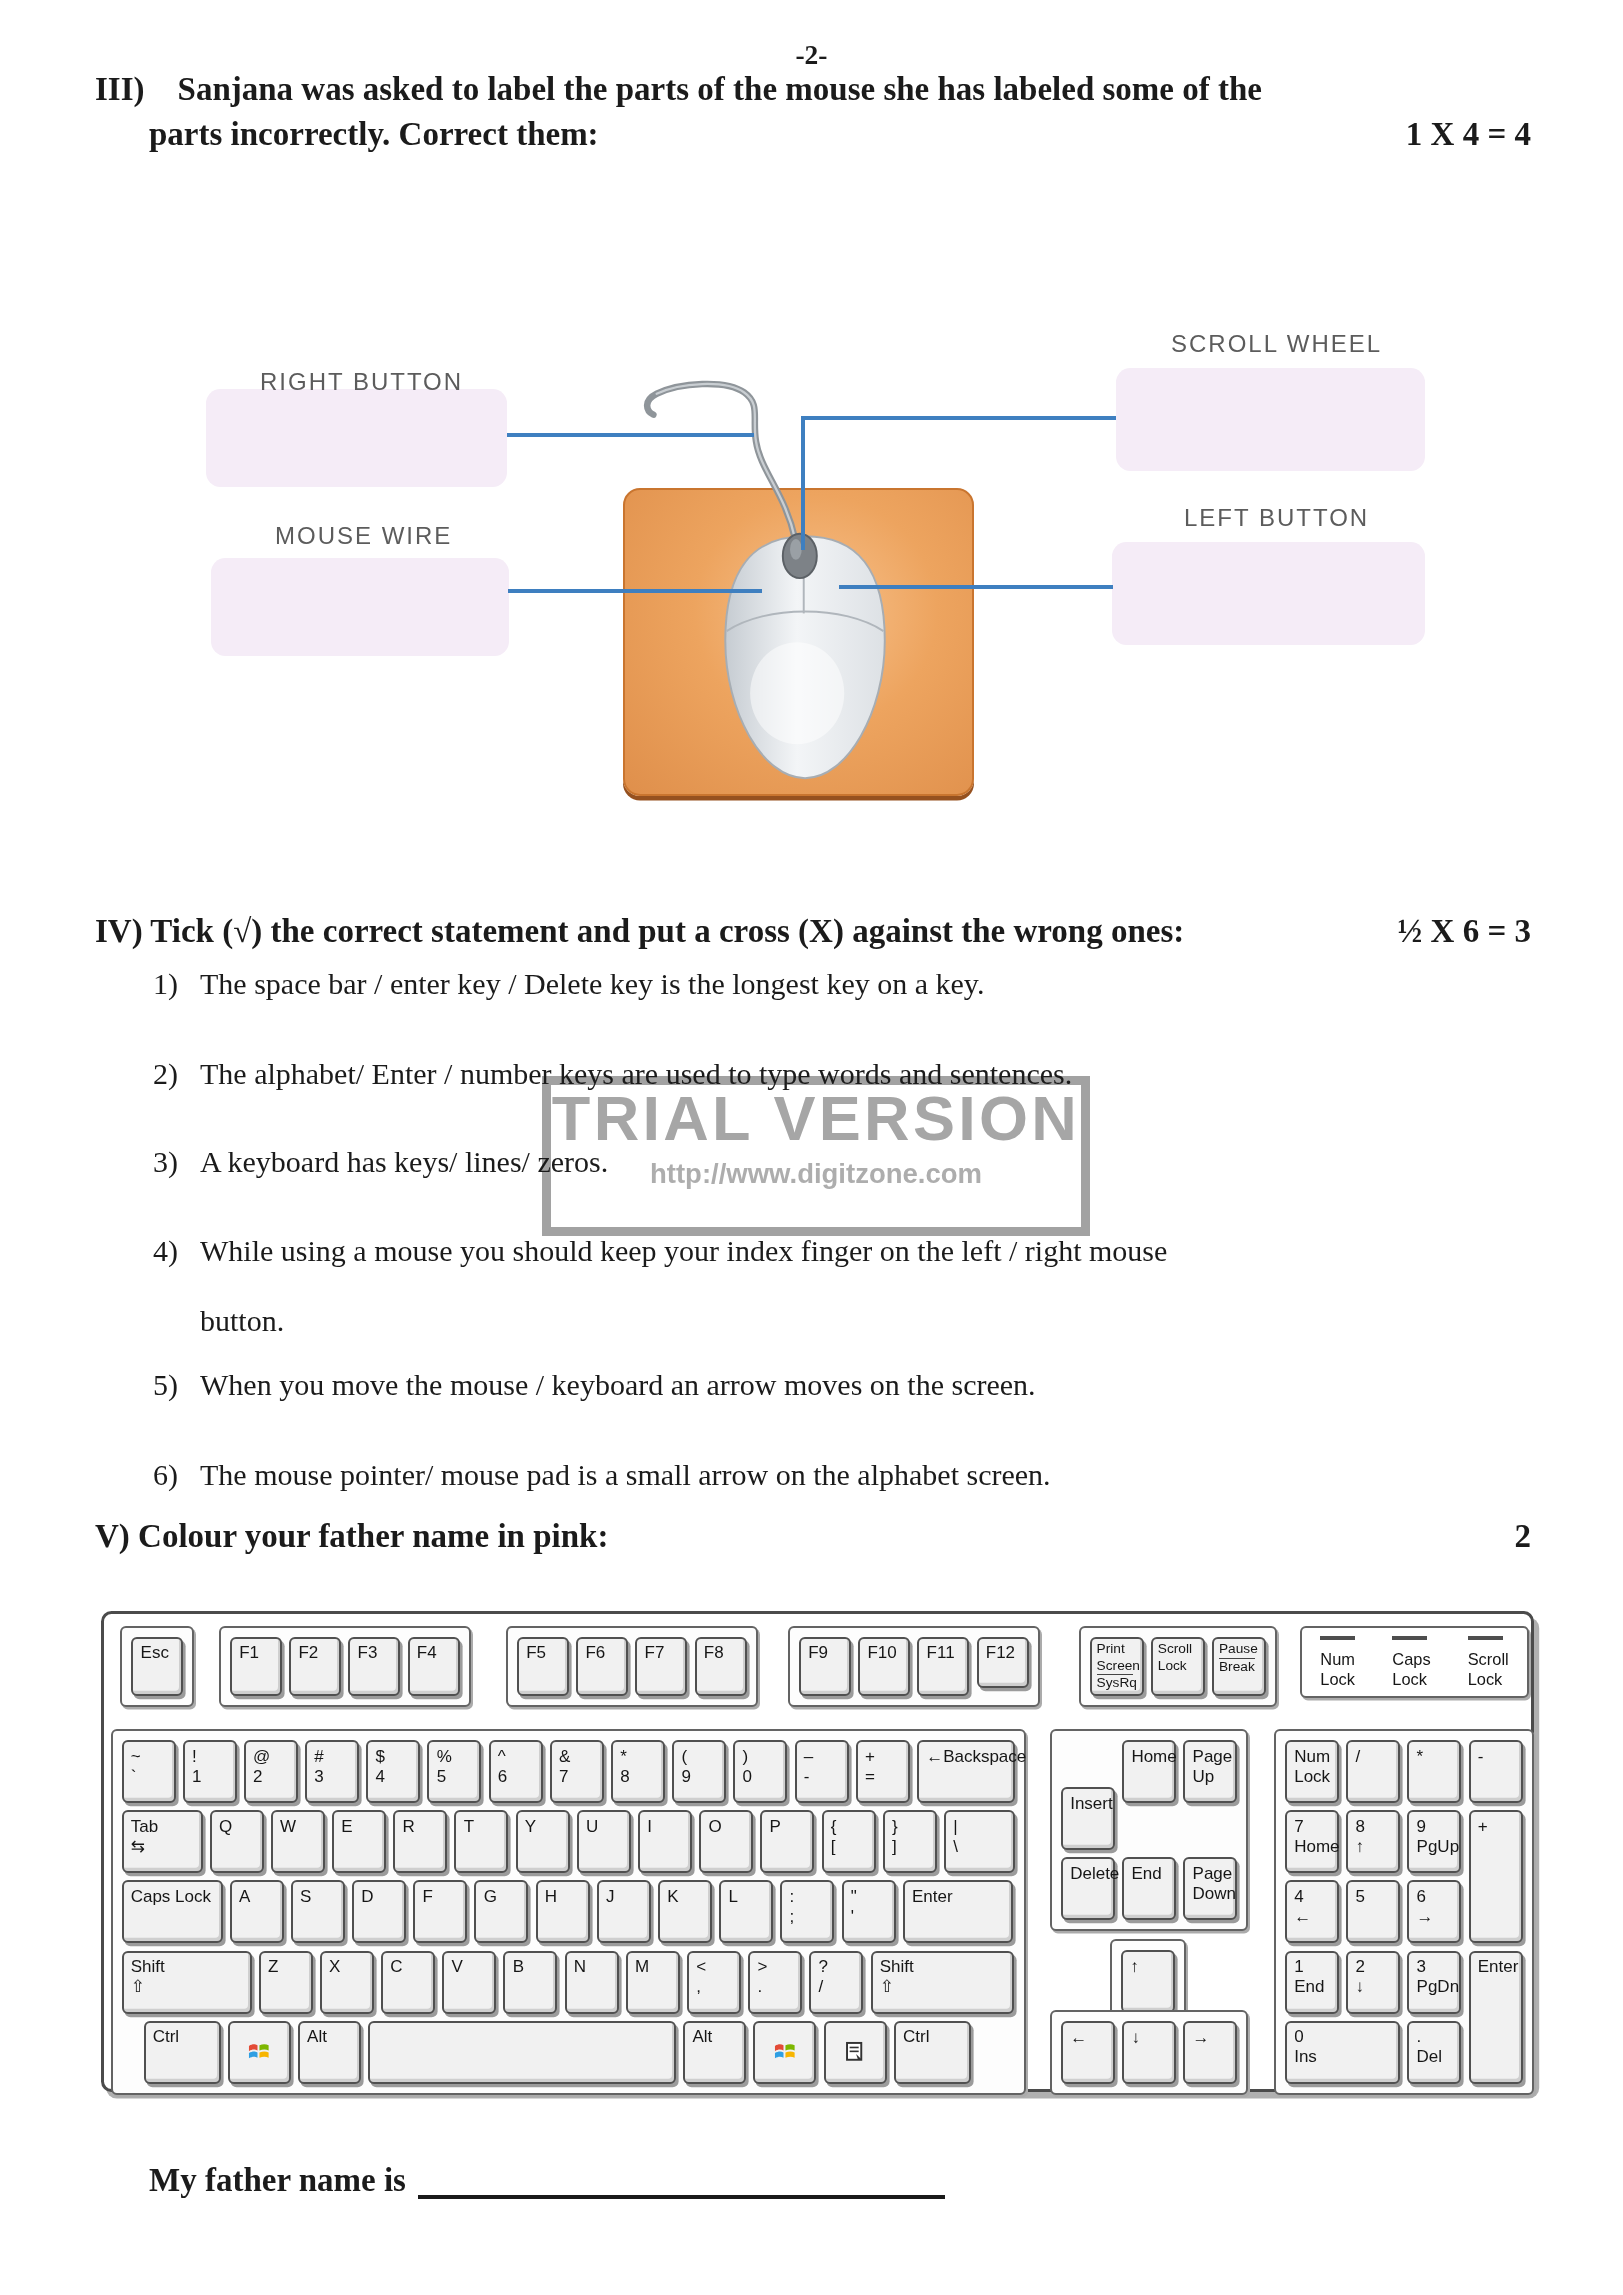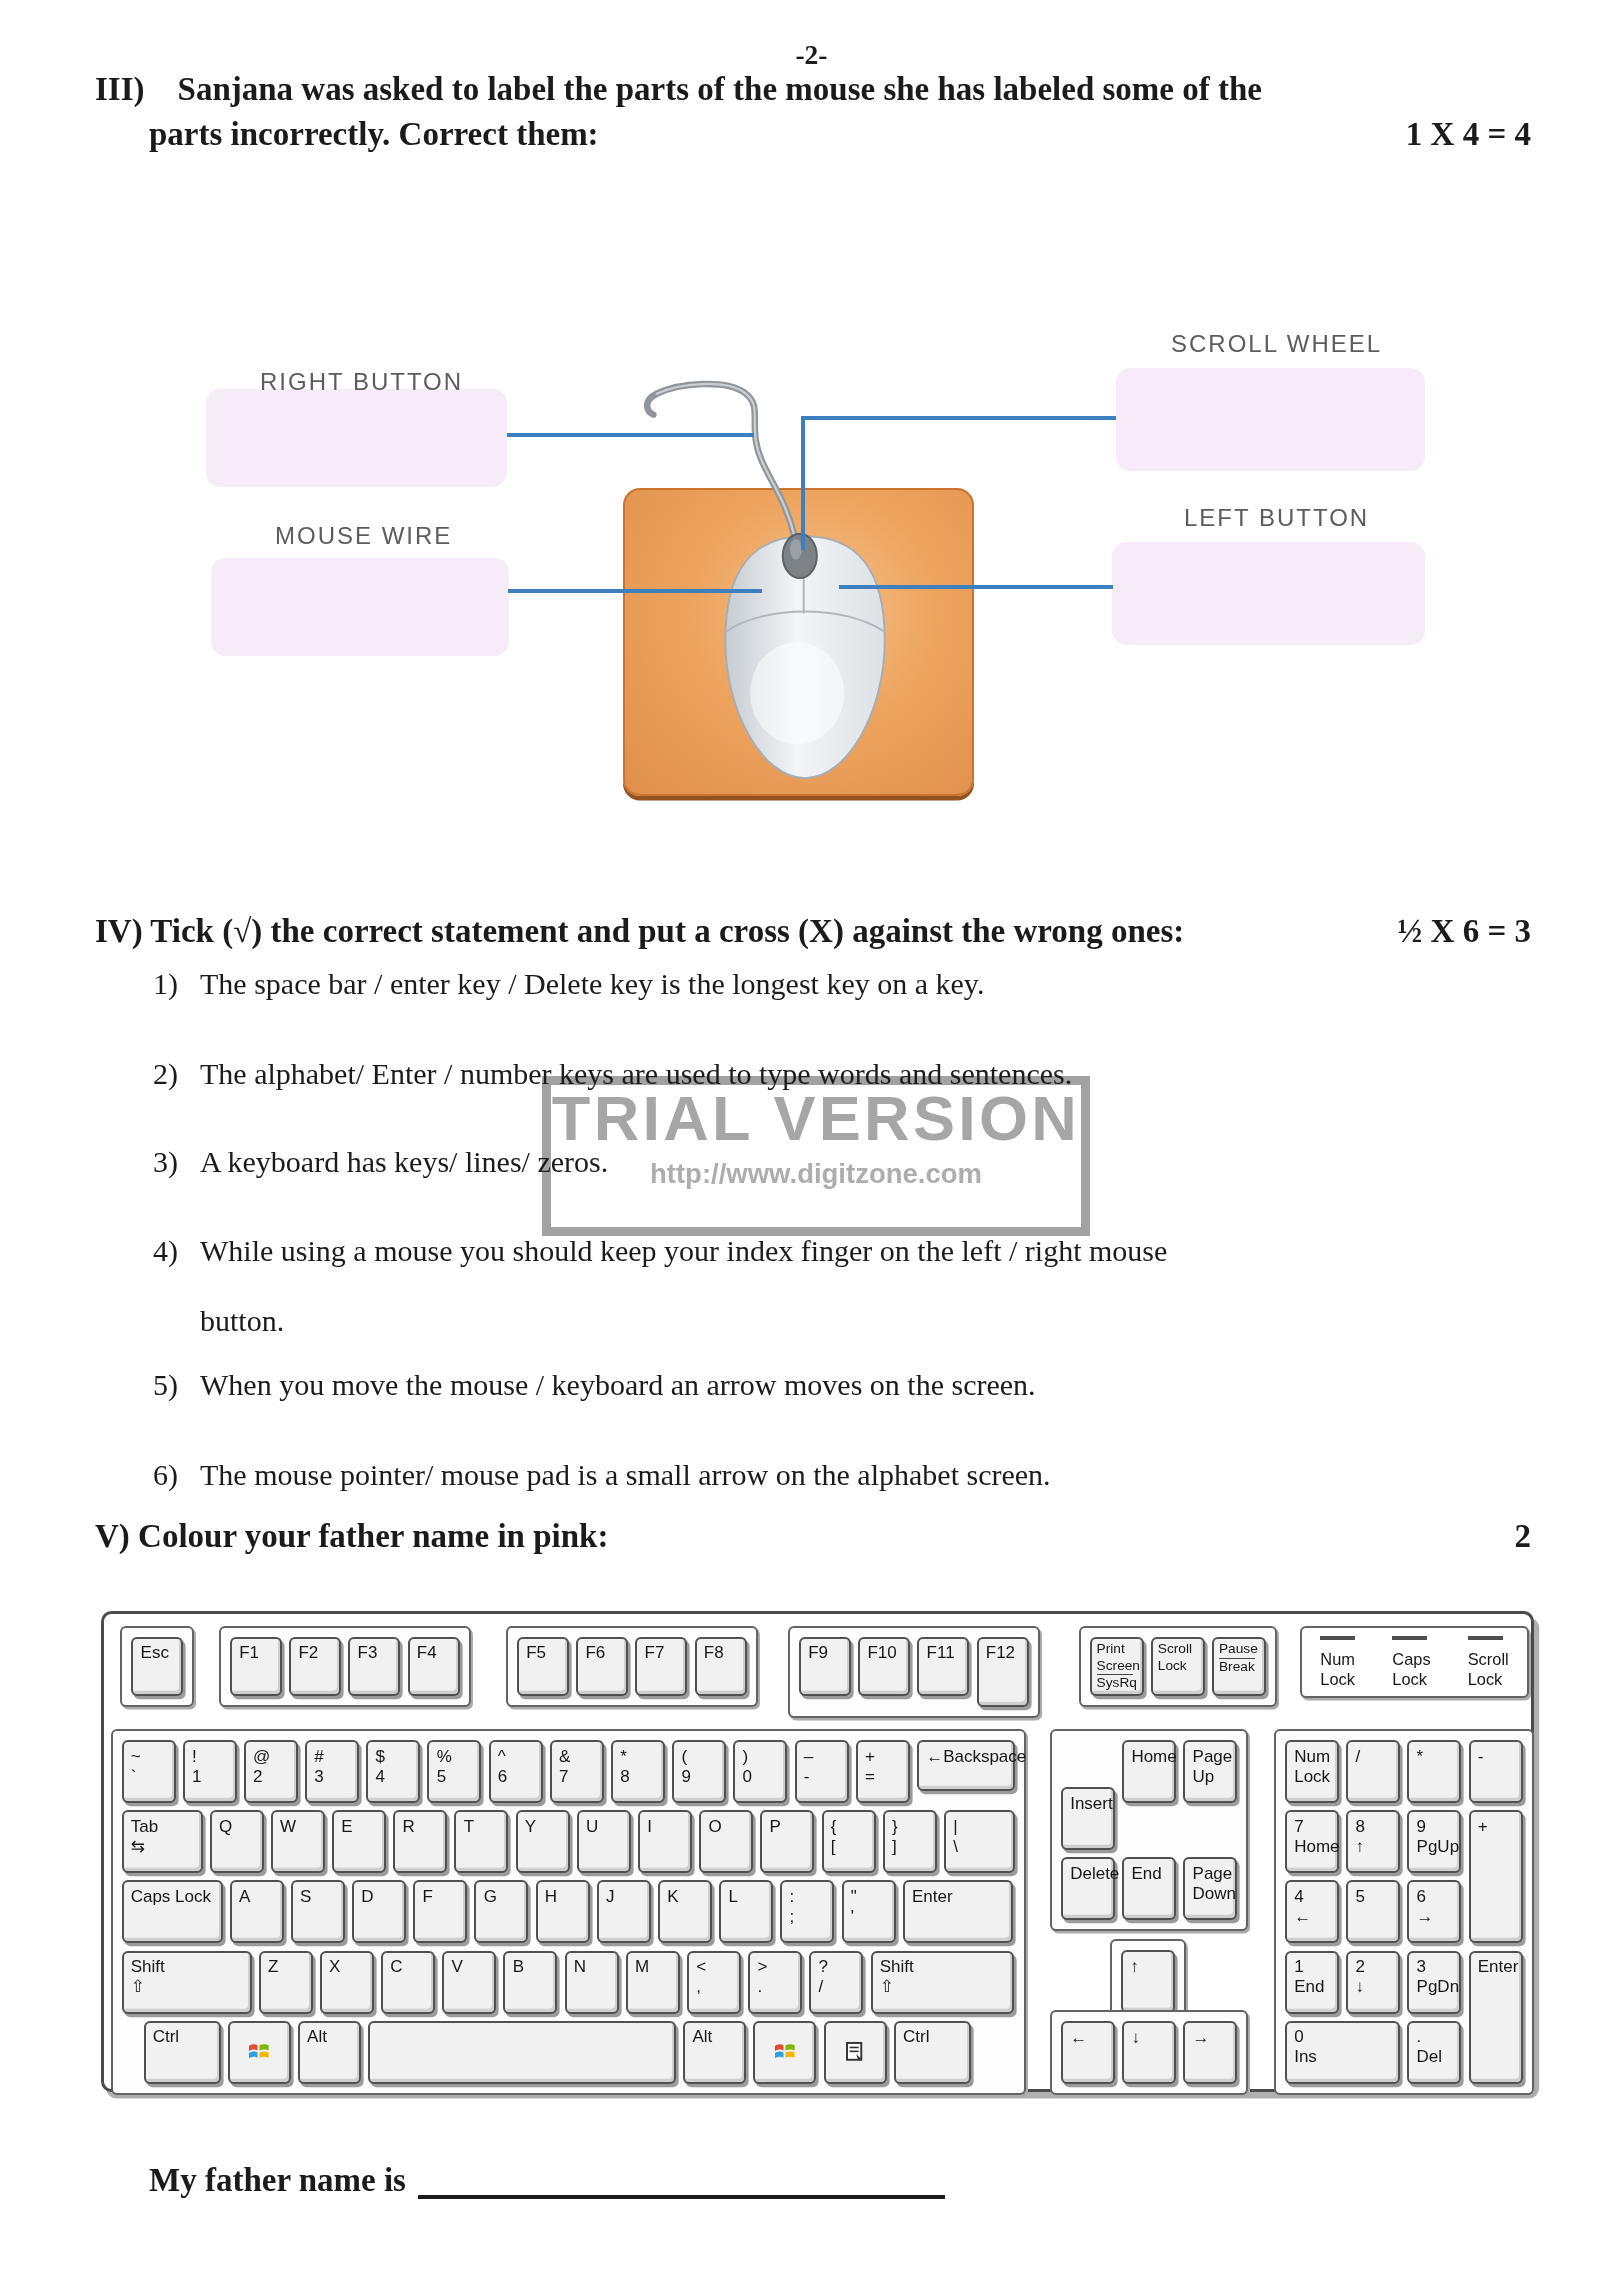--- a/index.html
+++ b/index.html
@@ -214,21 +214,21 @@
         <div class="key" style="width: 52px; height: 59px;">
           <div class="kl">
             <div class="kl-line">F10</div>
           </div>
         </div>
         <div class="key" style="width: 52px; height: 59px;">
           <div class="kl">
             <div class="kl-line">F11</div>
           </div>
         </div>
-        <div class="key" style="width: 52px; height: 70px;">
+        <div class="key" style="width: 52px; height: 51px;">
           <div class="kl">
             <div class="kl-line">F12</div>
           </div>
         </div>
       </div>
       <div class="kgroup" style="left: 975px; top: 11.8px;">
         <div class="key small" style="width: 54px; height: 59px;">
           <div class="kl">
             <div class="kl-line">Print</div>
             <div class="kl-line">Screen</div>
@@ -344,21 +344,21 @@
               <div class="kl-line">–</div>
               <div class="kl-line">-</div>
             </div>
           </div>
           <div class="key" style="width: 54px; height: 63px;">
             <div class="kl">
               <div class="kl-line">+</div>
               <div class="kl-line">=</div>
             </div>
           </div>
-          <div class="key" style="width: 98px; height: 51px;">
+          <div class="key" style="width: 98px; height: 63px;">
             <div class="kl">
               <div class="kl-line">←Backspace</div>
             </div>
           </div>
         </div>
         <div class="krow">
           <div class="key" style="width: 81px; height: 63px;">
             <div class="kl">
               <div class="kl-line">Tab</div>
               <div class="kl-line">⇆</div>

